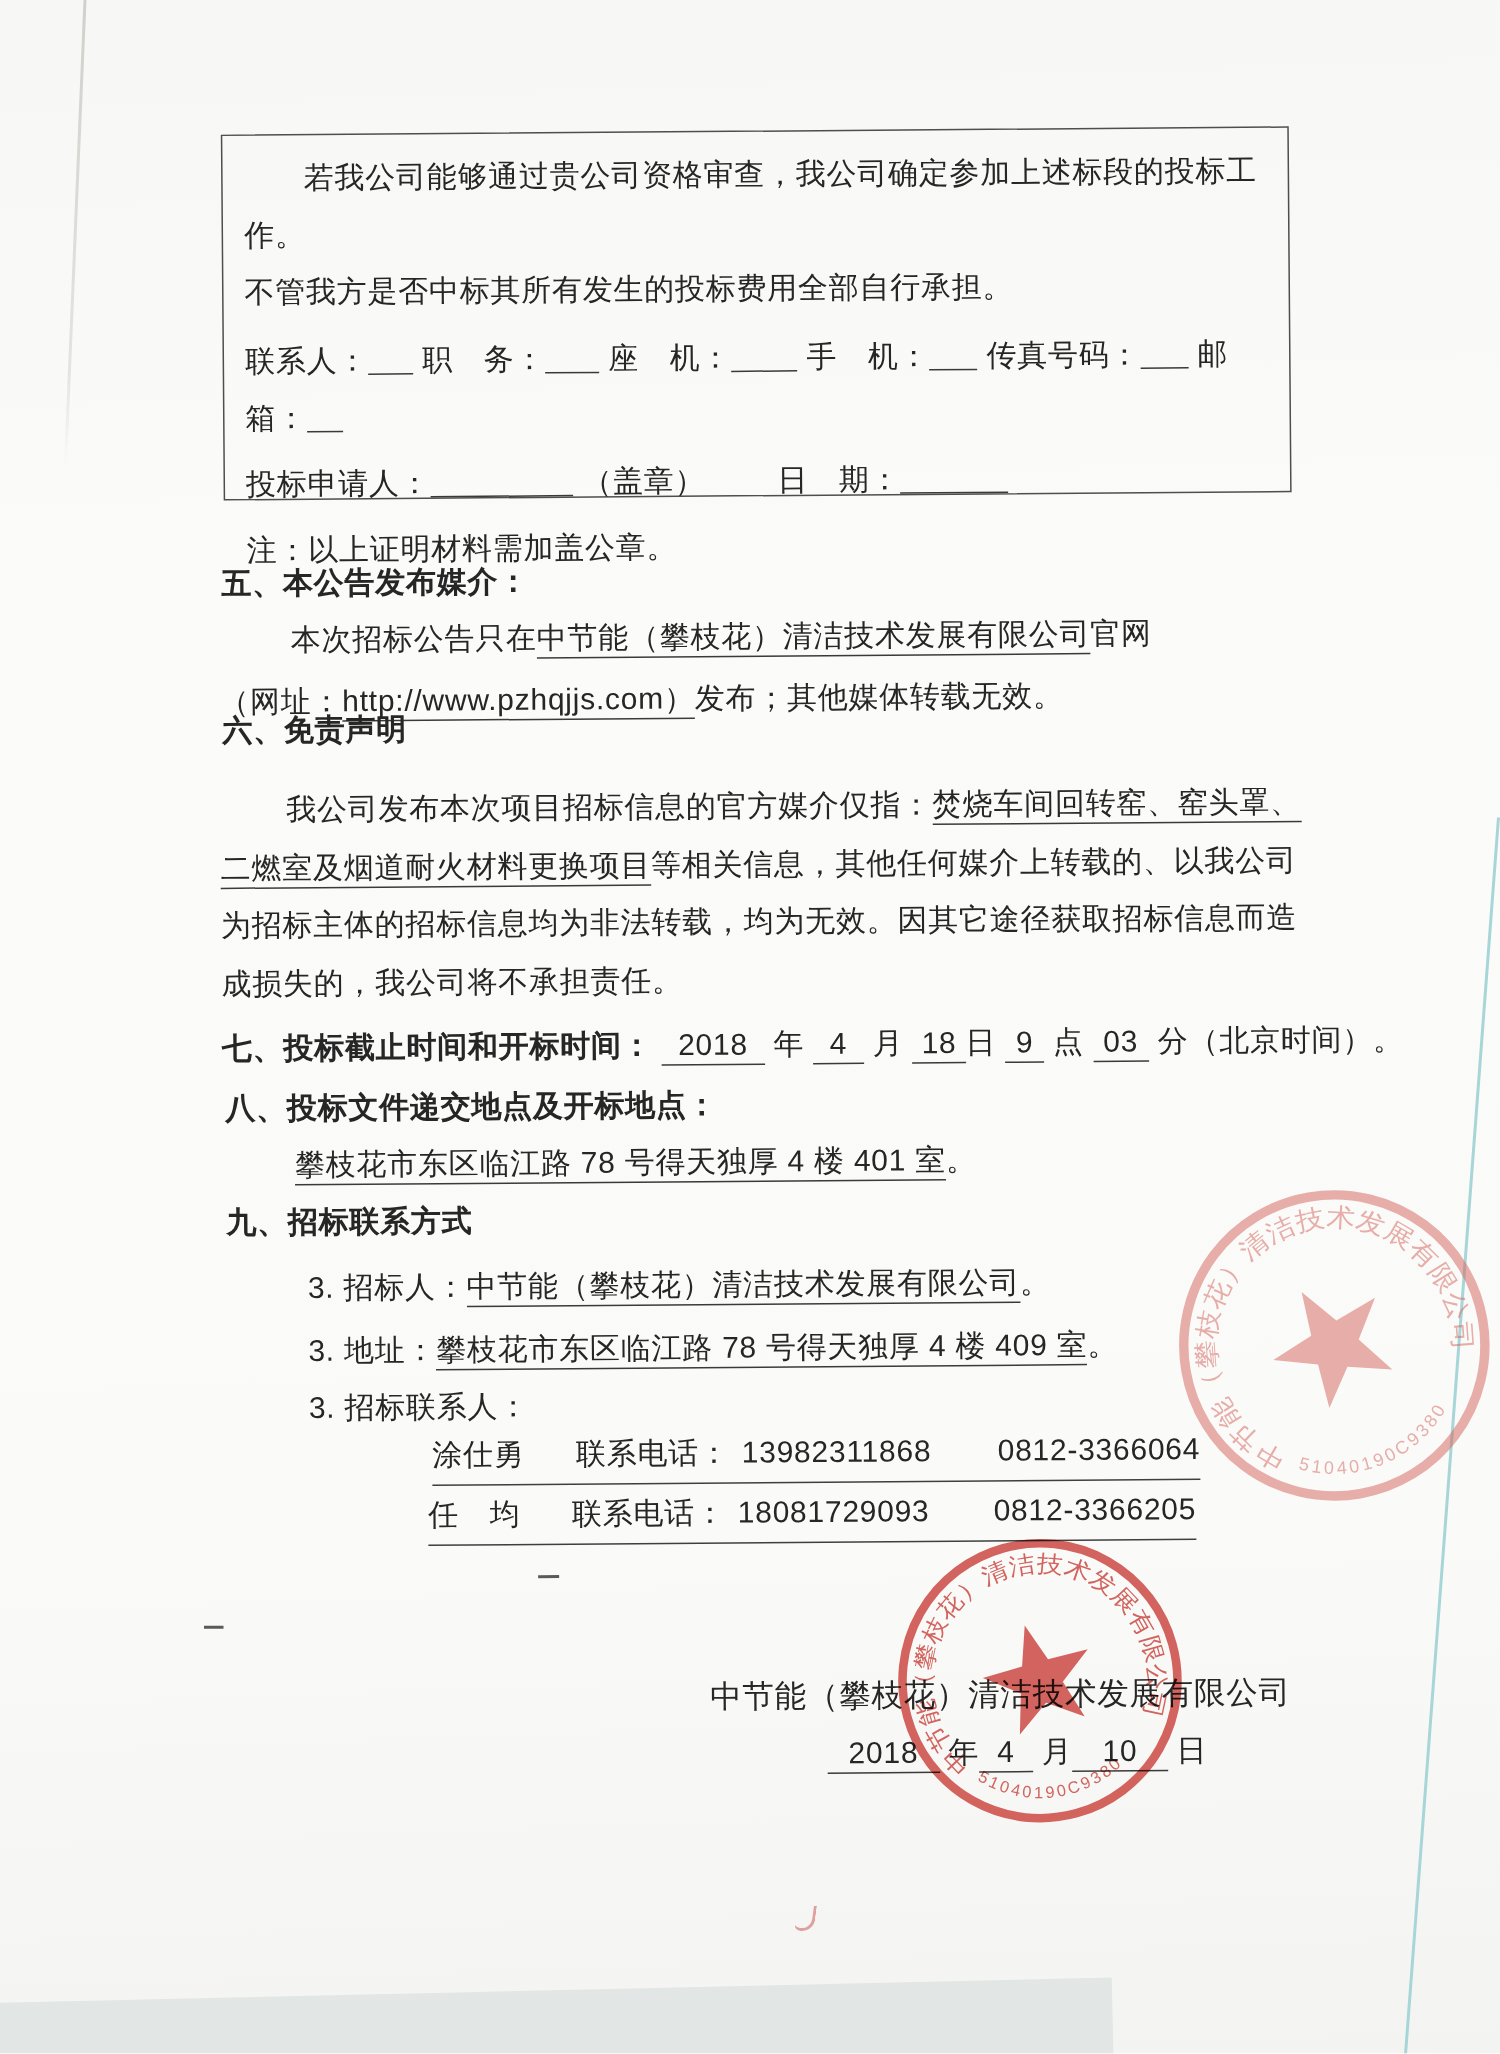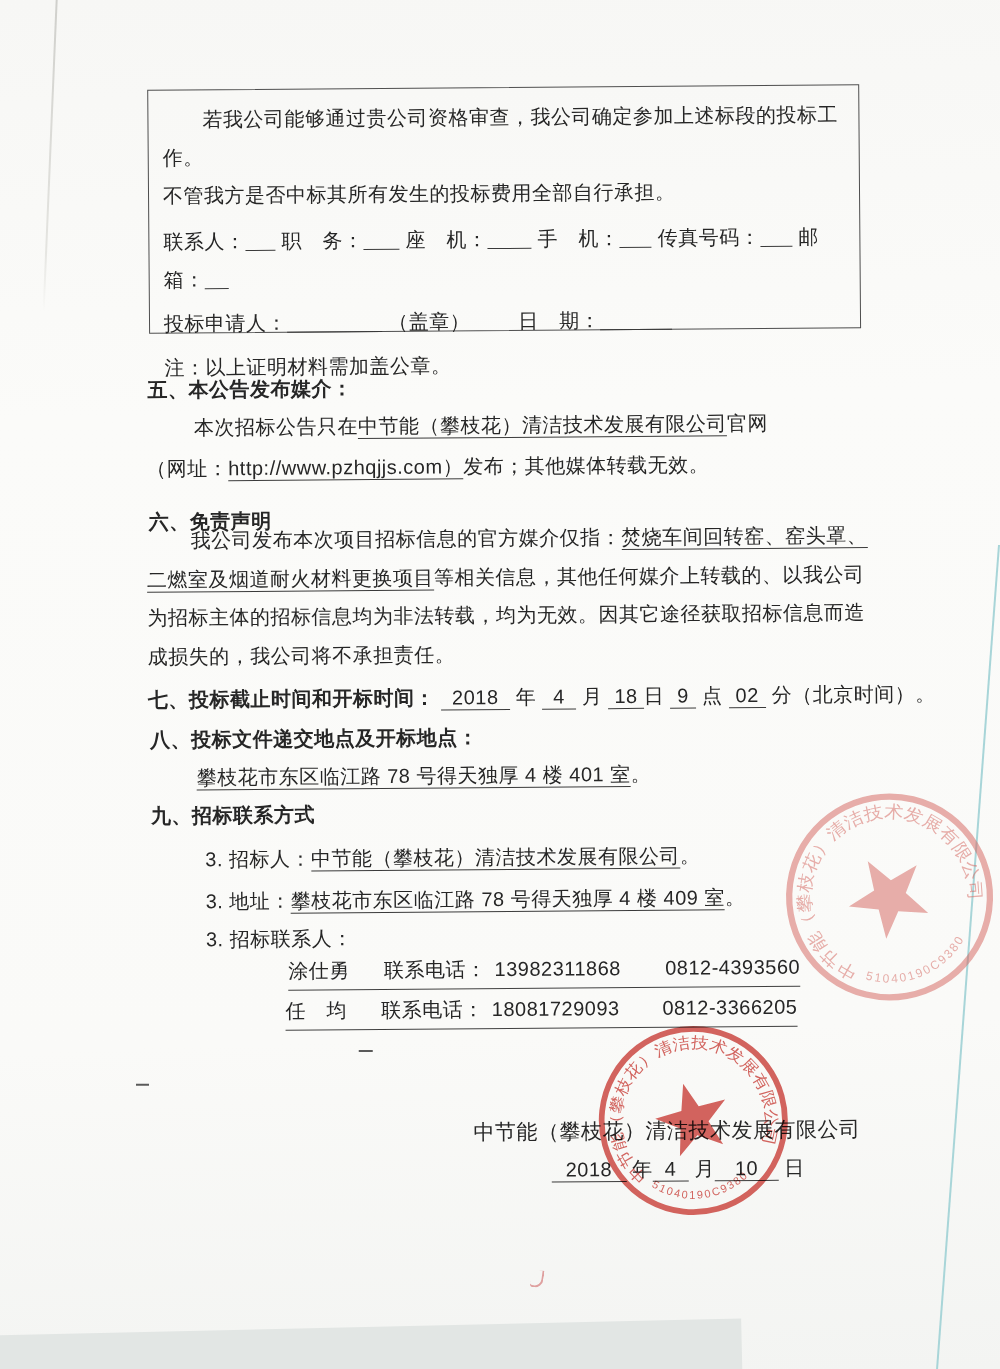--- a/index.html
+++ b/index.html
@@ -75,53 +75,53 @@
     </div>
 
     <div class="abs t b" style="left:150px; top:368px;">五、本公告发布媒介：</div>
     <div class="abs t" style="left:196px; top:406px;">
       <span>本次招标公告只在</span><span class="ul">中节能（攀枝花）清洁技术发展有限公司</span><span>官网</span>
     </div>
     <div class="abs t" style="left:148px; top:447px;">
       <span>（网址：</span><span class="ul">http://www.pzhqjjs.com）</span><span>发布；其他媒体转载无效。</span>
     </div>
 
-    <div class="abs t b" style="left:150px; top:500px;">六、免责声明</div>
+    <div class="abs t b" style="left:150px; top:466px;">六、免责声明</div>
     <div class="abs t wrap" style="left:148px; top:519px; width:726px; line-height:38.5px;">
       <span style="display:inline-block;width:44px"></span><span>我公司发布本次项目招标信息的官方媒介仅指：</span><span class="ul">焚烧车间回转窑、窑头罩、二燃室及烟道耐火材料更换项目</span><span>等相关信息，其他任何媒介上转载的、以我公司为招标主体的招标信息均为非法转载，均为无效。因其它途径获取招标信息而造成损失的，我公司将不承担责任。</span>
     </div>
 
     <div class="abs t" style="left:148px; top:678px;">
       <span class="b">七、投标截止时间和开标时间：</span>
       <span class="vblank">2018</span> <span>年</span>
       <span class="vblank">4</span> <span>月</span>
       <span class="vblank" style="padding:0 6px 1px 6px">18</span><span>日</span>
       <span class="vblank" style="padding:0 7px 1px 7px">9</span> <span>点</span>
-      <span class="vblank" style="padding:0 7px 1px 7px">02</span> <span>分</span><span>（北京时间）。</span>
+      <span class="vblank" style="padding:0 7px 1px 7px">03</span> <span>分</span><span>（北京时间）。</span>
     </div>
 
     <div class="abs t b" style="left:150px; top:718px;">八、投标文件递交地点及开标地点：</div>
     <div class="abs t" style="left:196px; top:756px;">
       <span class="ul">攀枝花市东区临江路 78 号得天独厚 4 楼 401 室</span><span>。</span>
     </div>
 
     <div class="abs t b" style="left:150px; top:794px;">九、招标联系方式</div>
     <div class="abs t" style="left:204px; top:838px;">
       <span>3. 招标人：</span><span class="ul">中节能（攀枝花）清洁技术发展有限公司</span><span>。</span>
     </div>
     <div class="abs t" style="left:204px; top:880px;">
       <span>3. 地址：</span><span class="ul">攀枝花市东区临江路 78 号得天独厚 4 楼 409 室</span><span>。</span>
     </div>
     <div class="abs t" style="left:204px; top:918px;">3. 招标联系人：</div>
 
     <div class="contact-row t row" style="left:286px; top:950px;">
       <span class="name">涂仕勇</span>
       <span>联系电话：</span>
       <span class="mob" style="padding-left:8px">13982311868</span>
-      <span>0812-4393560</span>
+      <span>0812-3366064</span>
     </div>
     <div class="contact-row t row" style="left:283px; top:990px;">
       <span class="name">任　均</span>
       <span>联系电话：</span>
       <span class="mob" style="padding-left:8px">18081729093</span>
       <span>0812-3366205</span>
     </div>
 
     <div class="stray" style="left:356px; top:1049px; width:14px;"></div>
     <div class="stray" style="left:133px; top:1081px; width:13px;"></div>

